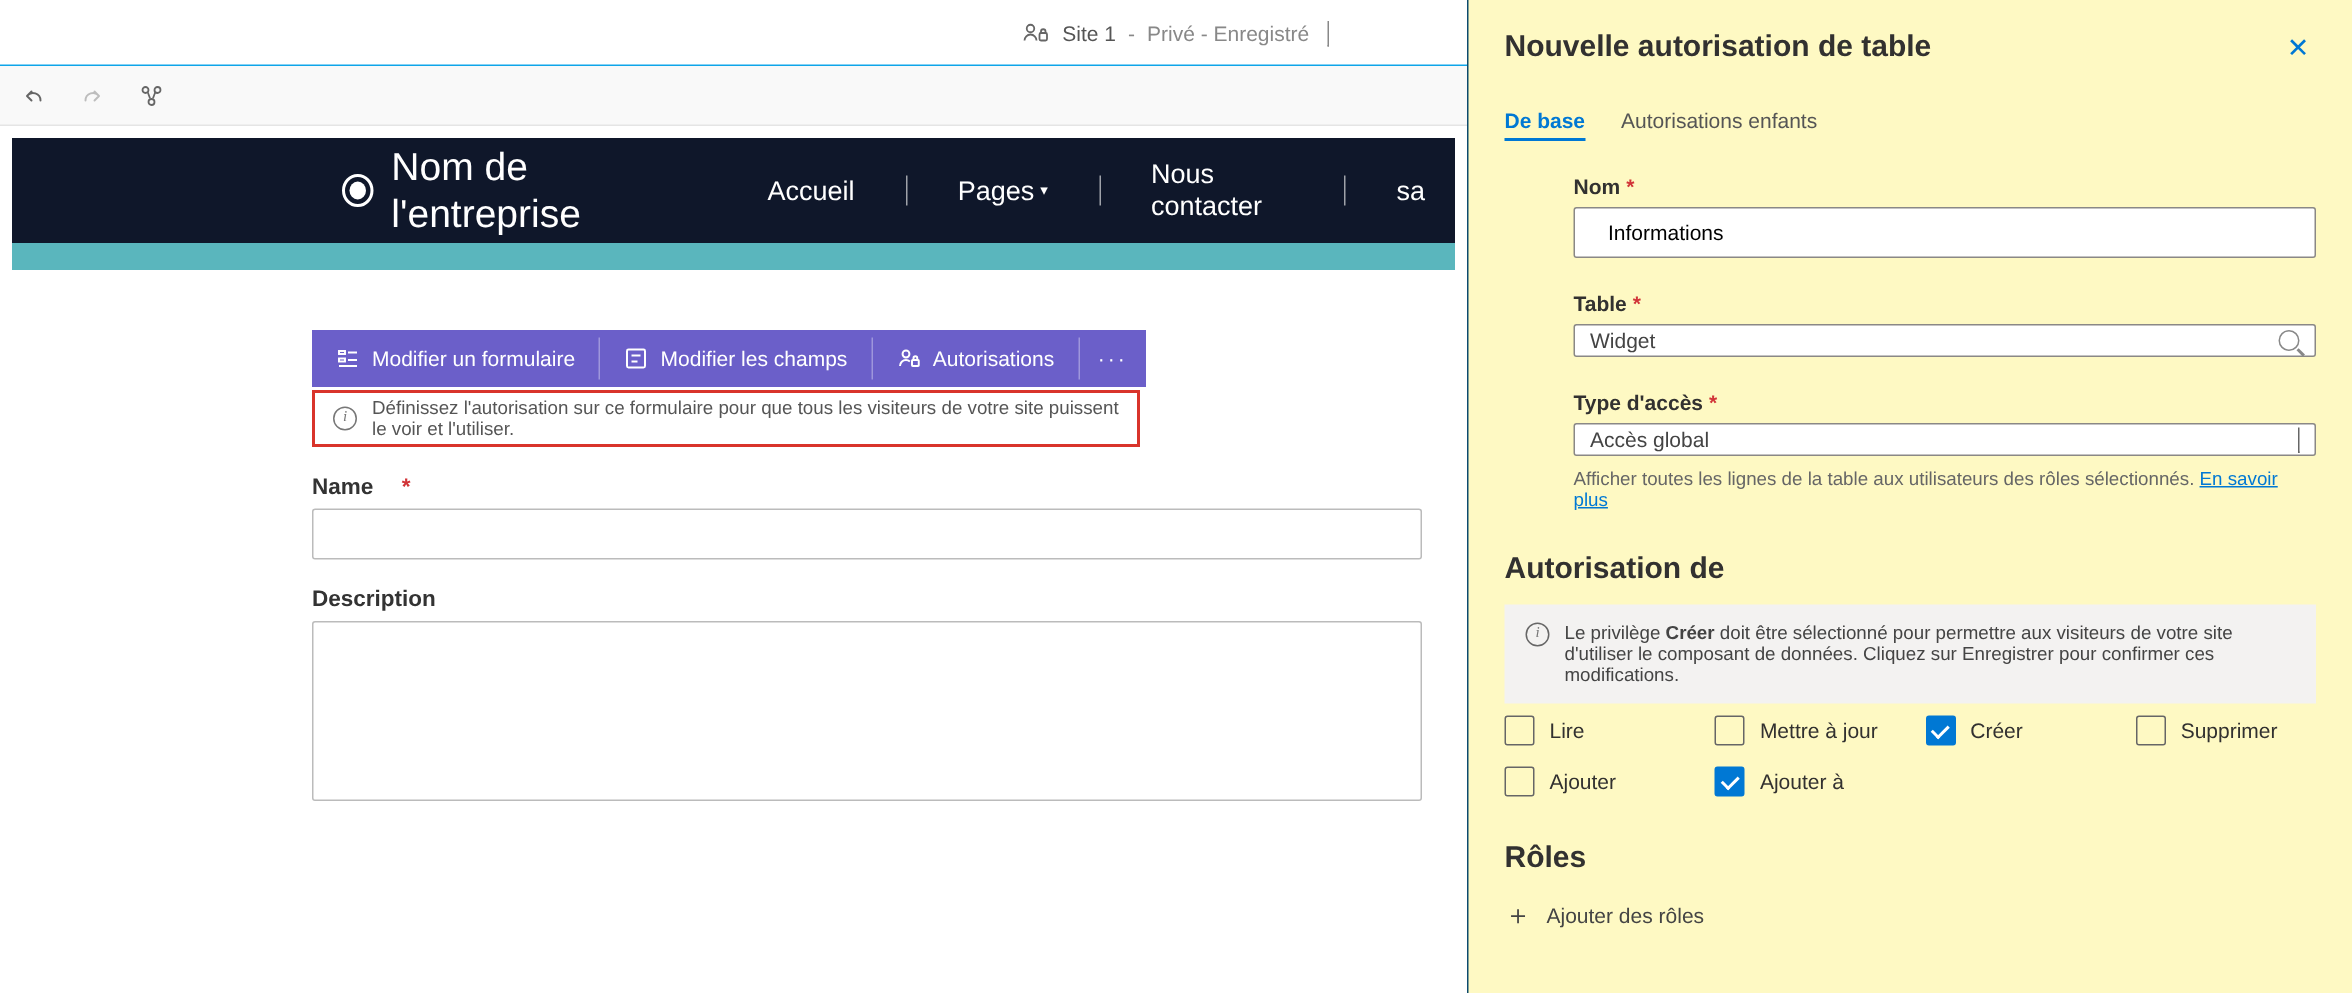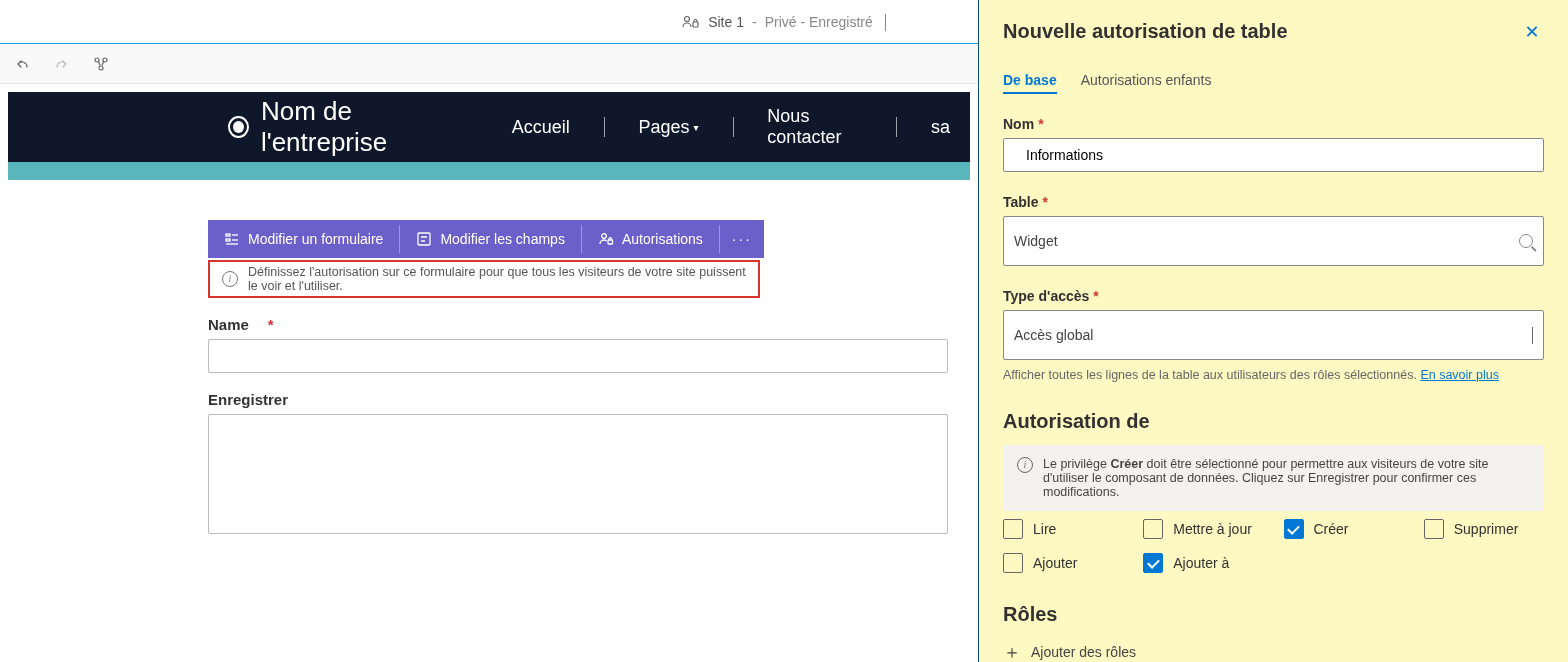--- a/index.html
+++ b/index.html
@@ -70,27 +70,27 @@
     border-left: 1px solid #0c4a6e; padding: 20px 24px 0 24px; overflow-y: auto;
   }
   .sp-header { display:flex; justify-content: space-between; align-items: flex-start; }
   .sp-title { font-size: 20px; font-weight: 600; color: #323130; }
   .close-btn { color: #0078d4; font-size: 18px; width: 24px; height: 24px; display:flex; align-items:center; justify-content:center; cursor:pointer; }
 
   .tabs { display:flex; gap: 24px; margin-top: 28px; border-bottom: 0; font-size: 14px; }
   .tab { padding-bottom: 4px; color: #555; cursor: pointer; }
   .tab.active { color: #0078d4; font-weight: 600; border-bottom: 2px solid #0078d4; }
 
-  .sp-field { margin-top: 22px; }
+  .sp-field { margin-top: 22px; margin-left: 46px; }
   .sp-label { font-size: 14px; color: #323130; font-weight: 600; margin-bottom: 6px; display: flex; gap: 4px; }
   .sp-input {
     width: 100%; height: 34px; border: 1px solid #8a8886; border-radius: 2px; padding: 0 22px; font-size: 14px;
   }
   .sp-select {
-    width: 100%; height: 50px; border: 1px solid #8a8886; border-radius: 2px; padding: 0 10px; font-size: 14px;
+    width: 100%; height: 22px; border: 1px solid #8a8886; border-radius: 2px; padding: 0 10px; font-size: 14px;
     display: flex; align-items: center; justify-content: space-between; color: #444; cursor: pointer; background:#fff;
   }
   .chev-down { width: 10px; height: 10px; border-right: 1.5px solid #666; border-bottom: 1.5px solid #666; transform: rotate(45deg); margin-top:-4px; }
   .search-icon-sm { width:14px; height:14px; border:1.5px solid #888; border-radius:50%; position:relative; flex-shrink:0;}
   .search-icon-sm::after { content:""; position:absolute; width:6px; height:1.5px; background:#888; right:-5px; bottom:-2px; transform:rotate(45deg);}
 
   .hint { font-size: 12.5px; color: #666; margin-top: 8px; }
   .hint a { color: #0078d4; text-decoration: underline; cursor: pointer; }
 
   .sp-section-title { font-size: 20px; font-weight: 600; color: #323130; margin-top: 28px; }
@@ -241,21 +241,21 @@
         <div class="field-label">
           <span>Name</span>
           <span class="req">*</span>
         </div>
         <div class="field-input">
           <input type="text" class="text-input" style="">
         </div>
       </div>
       <div class="field">
         <div class="field-label">
-          <span>Enregistrer</span>
+          <span>Description</span>
         </div>
         <div class="field-input">
           <textarea class="textarea-input" style=""></textarea>
         </div>
       </div>
     </div>
 
   </div>
 </div>
 

